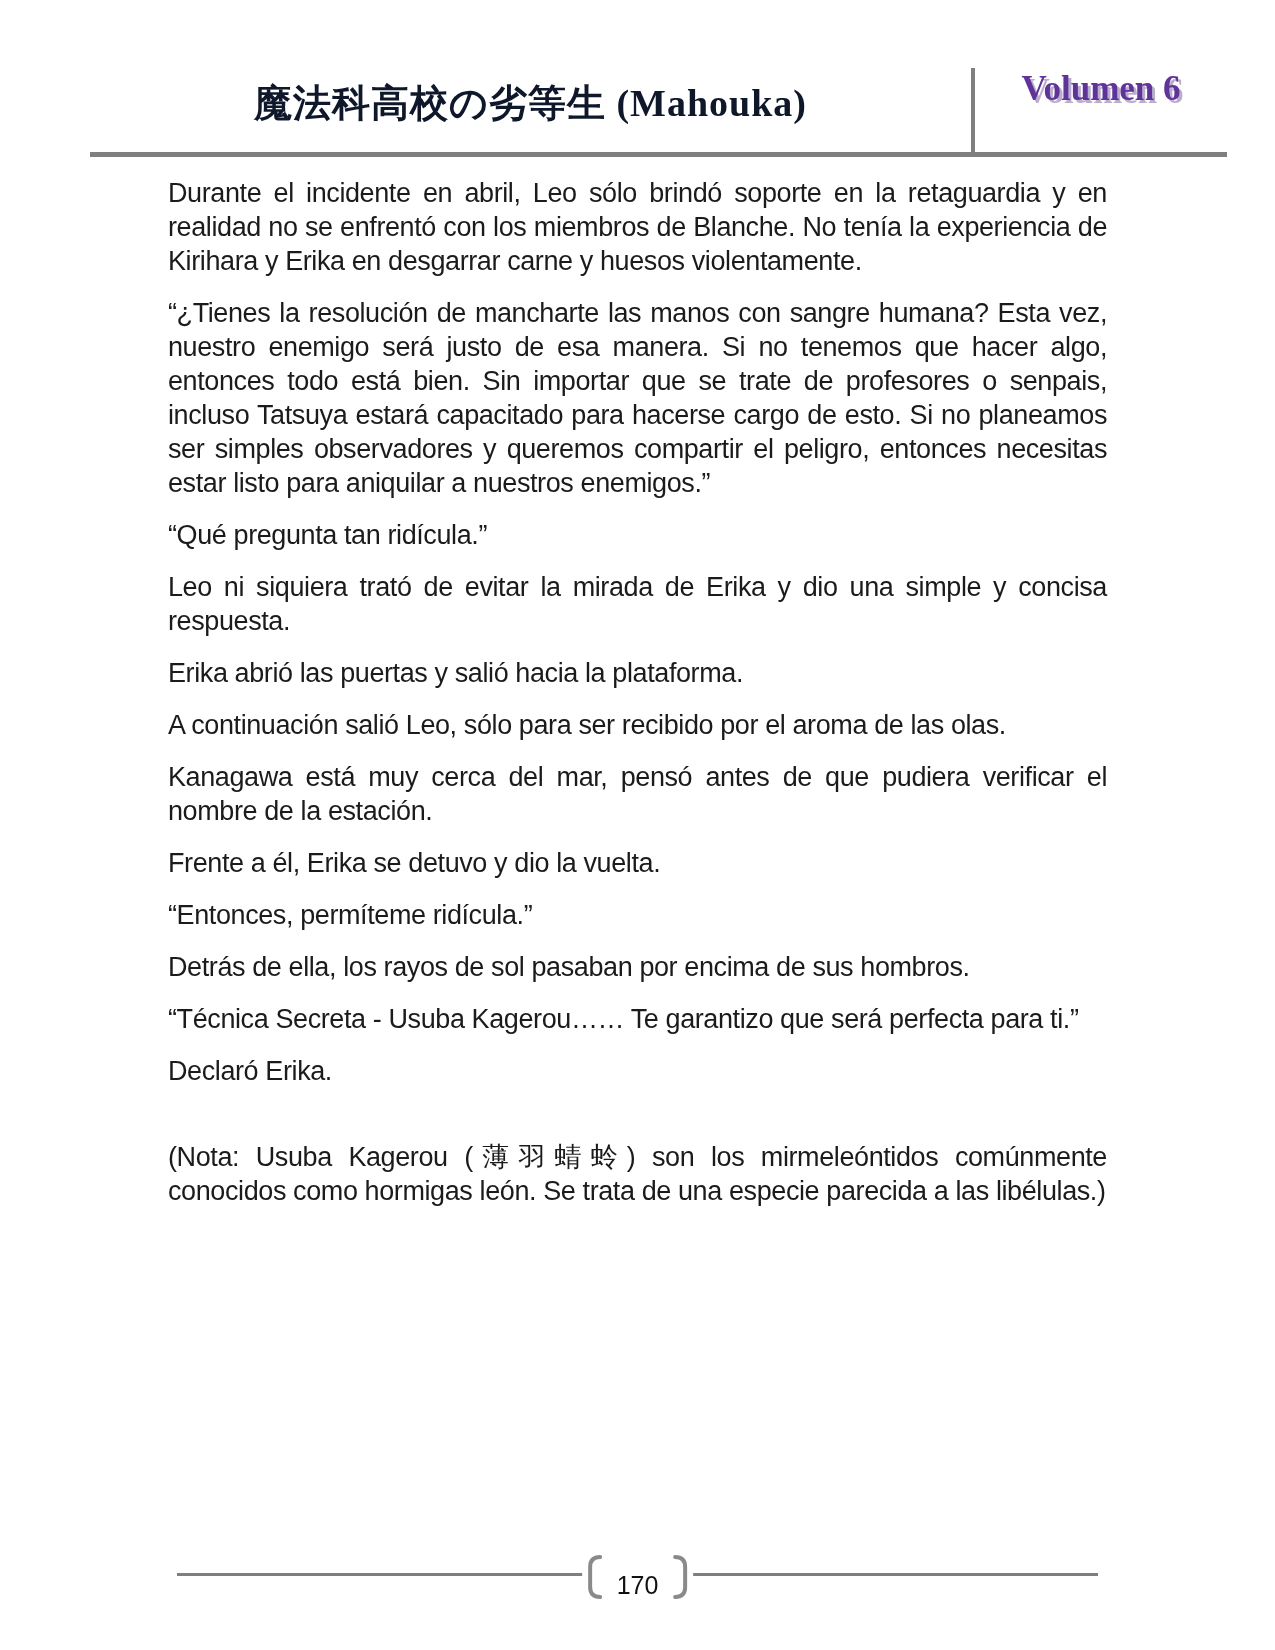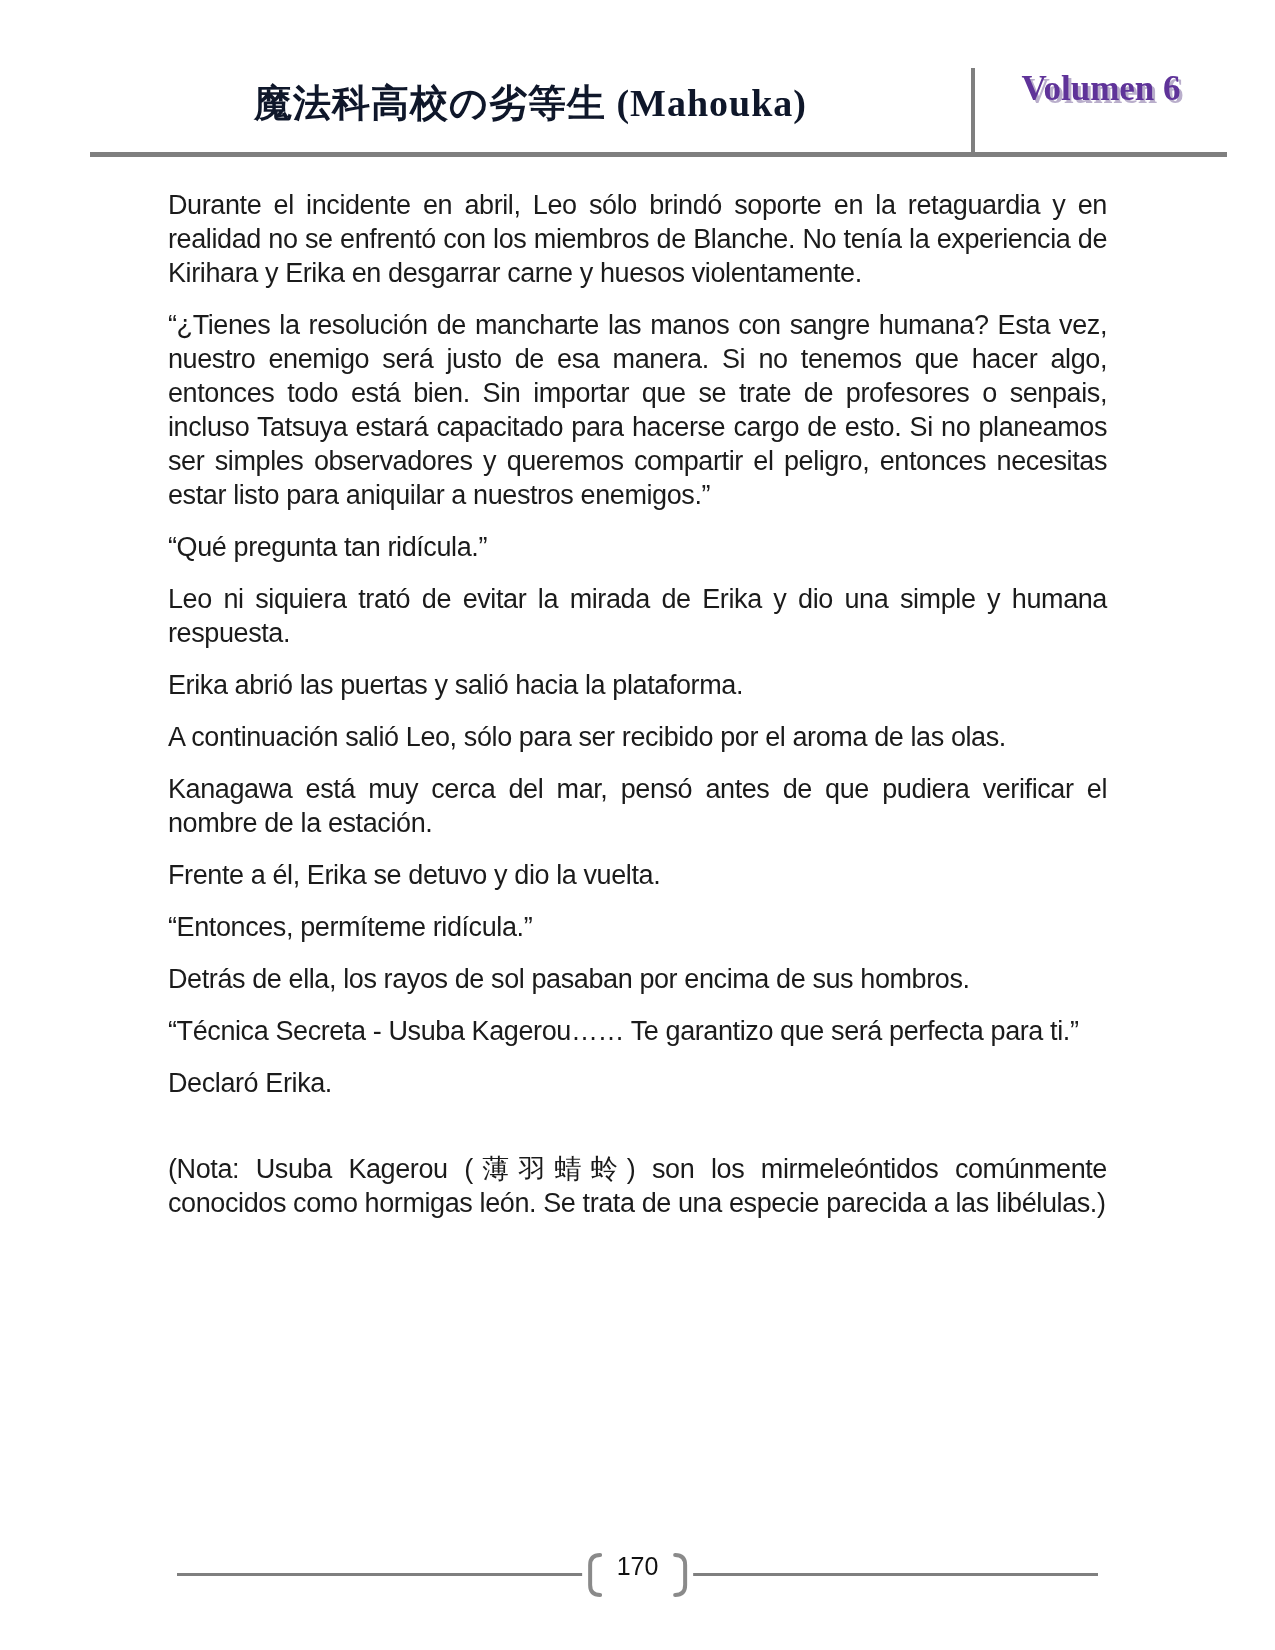--- a/index.html
+++ b/index.html
@@ -45,21 +45,21 @@
     color:var(--accent-purple);
     text-shadow:3px 3px 0.5px var(--shadow-lilac);
     white-space:nowrap;
   }
   .header-rule{
     position:absolute;top:152px;left:90px;width:1137px;height:5px;
     background:var(--line-gray);
   }
   
   .body-text{
-    position:absolute;top:188px;left:168px;width:939px;
+    position:absolute;top:176px;left:168px;width:939px;
     color:var(--text-black);
     font-size:27px;line-height:34px;
     letter-spacing:-0.4px;
   }
   .body-text p{
     margin:0 0 18px 0;
     text-align:justify;
   }
   .body-text p.empty{
     height:34px;margin:0;
@@ -68,21 +68,21 @@
   .footer{
     position:absolute;top:1552px;left:177px;width:921px;height:48px;
   }
   .footer-line{
     position:absolute;top:21px;left:0;right:0;height:3px;
     background:var(--line-gray);
   }
   .page-number-block{
     position:absolute;left:50%;top:0;transform:translateX(-50%);
     height:48px;background:var(--page-white);
-    display:flex;align-items:flex-start;gap:14px;padding:0 4px;
+    display:flex;align-items:flex-end;gap:14px;padding:0 4px;
   }
   .bracket-icon{display:block;}
   .page-number{
     font-size:25px;color:#111111;letter-spacing:0;
     font-family:"Liberation Sans","DejaVu Sans",sans-serif;
   }
 </style>
 </head>
 <body>
 
@@ -97,21 +97,21 @@
       <span class="volume-label">Volumen 6</span>
     </div>
   </header>
 
   <div class="header-rule"></div>
 
   <main class="body-text">
       <p>Durante el incidente en abril, Leo sólo brindó soporte en la retaguardia y en realidad no se enfrentó con los miembros de Blanche. No tenía la experiencia de Kirihara y Erika en desgarrar carne y huesos violentamente.</p>
       <p>“¿Tienes la resolución de mancharte las manos con sangre humana? Esta vez, nuestro enemigo será justo de esa manera. Si no tenemos que hacer algo, entonces todo está bien. Sin importar que se trate de profesores o senpais, incluso Tatsuya estará capacitado para hacerse cargo de esto. Si no planeamos ser simples observadores y queremos compartir el peligro, entonces necesitas estar listo para aniquilar a nuestros enemigos.”</p>
       <p>“Qué pregunta tan ridícula.”</p>
-      <p>Leo ni siquiera trató de evitar la mirada de Erika y dio una simple y humana respuesta.</p>
+      <p>Leo ni siquiera trató de evitar la mirada de Erika y dio una simple y concisa respuesta.</p>
       <p>Erika abrió las puertas y salió hacia la plataforma.</p>
       <p>A continuación salió Leo, sólo para ser recibido por el aroma de las olas.</p>
       <p>Kanagawa está muy cerca del mar, pensó antes de que pudiera verificar el nombre de la estación.</p>
       <p>Frente a él, Erika se detuvo y dio la vuelta.</p>
       <p>“Entonces, permíteme ridícula.”</p>
       <p>Detrás de ella, los rayos de sol pasaban por encima de sus hombros.</p>
       <p>“Técnica Secreta - Usuba Kagerou…… Te garantizo que será perfecta para ti.”</p>
       <p>Declaró Erika.</p>
       <p class="empty"></p>
       <p>(Nota: Usuba Kagerou (薄羽蜻蛉) son los mirmeleóntidos comúnmente conocidos como hormigas león. Se trata de una especie parecida a las libélulas.)</p>

